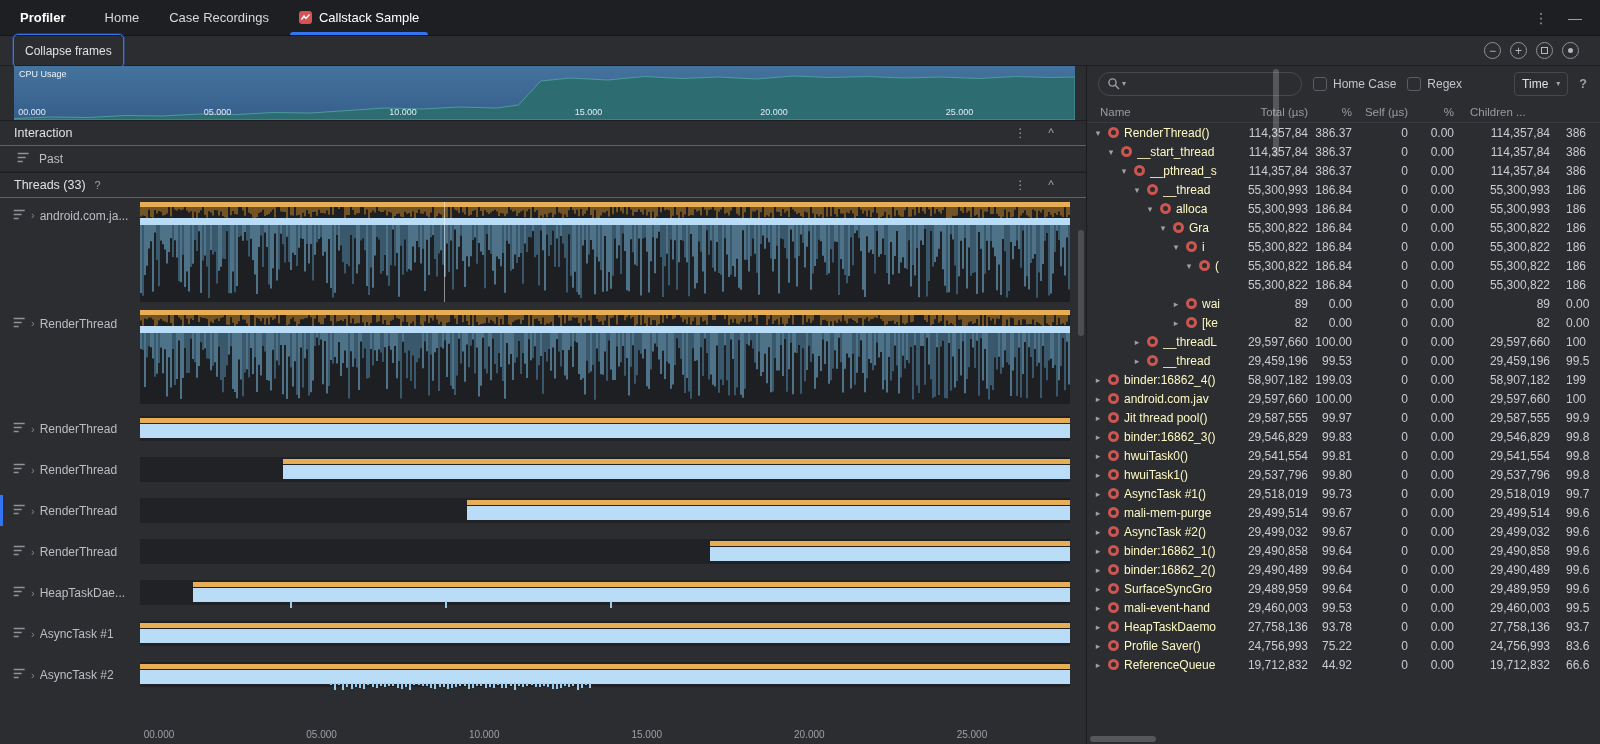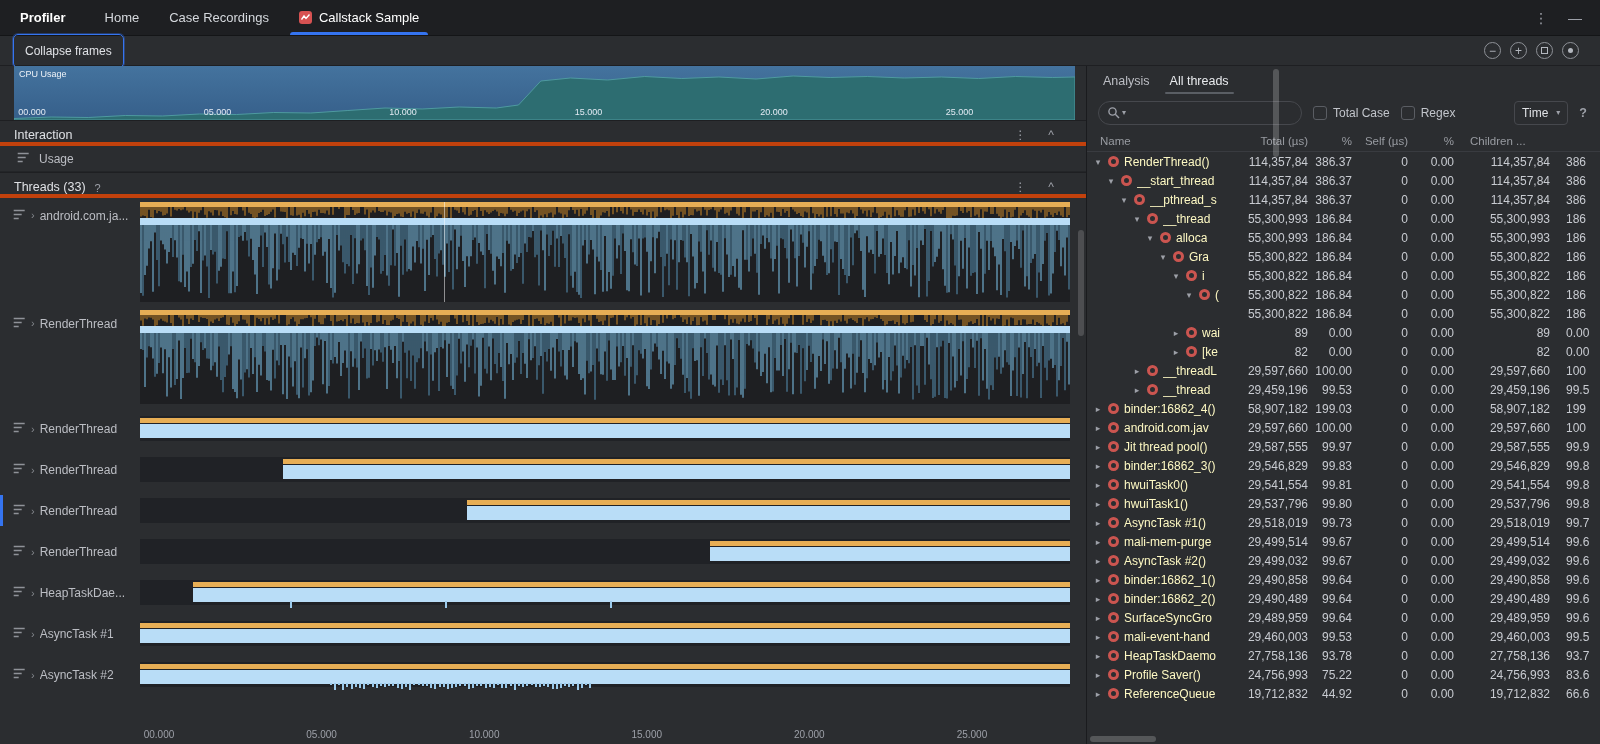--- a/index.html
+++ b/index.html
@@ -32,22 +32,22 @@
   .left-panel{width:1086px;flex:none;position:relative;display:flex;flex-direction:column;background:#2b2d30}
   .right-panel{flex:1;min-width:0;display:flex;flex-direction:column;border-left:1px solid #1a1b1e;background:#2b2d30;position:relative;overflow:hidden}
 
   
   .cpu-chart{height:54px;width:1061px;margin-left:14px;flex:none;position:relative;background:linear-gradient(180deg,#44739e,#365f8a);overflow:hidden}
   .cpu-chart svg{position:absolute;inset:0;width:100%;height:100%}
   .cpu-label{position:absolute;top:3px;left:5px;font-size:9px;color:#eef3f8;z-index:2}
   .cpu-time{position:absolute;bottom:3px;font-size:9px;color:#e3ebf4;z-index:2}
 
   
-  .section-header{height:26px;flex:none;display:flex;align-items:flex-end;padding:0 14px;font-size:12.5px;color:#dfe1e5;
-                  position:relative;border-top:1px solid #1e1f22;border-bottom:4px solid #c2410c;background:#2b2d30}
+  .section-header{height:26px;flex:none;display:flex;align-items:center;padding:0 14px;font-size:12.5px;color:#dfe1e5;
+                  position:relative;border-top:1px solid #1e1f22;border-bottom:1px solid #c2410c;background:#2b2d30}
   .hdr-icons{position:absolute;right:32px;display:flex;gap:22px;color:#9da0a8;font-size:12px;align-items:center}
   .help-badge{margin-left:9px;color:#9da0a8;font-size:11px}
   .inter-row{height:26px;flex:none;display:flex;align-items:center;gap:9px;padding-left:17px;font-size:12px;color:#bcbec4;border-bottom:1px solid #232528}
 
   
   .tracks{flex:1;min-height:0;display:flex;flex-direction:column;gap:8px;padding-top:4px;overflow:hidden;position:relative}
   .track-row{display:flex;flex:none;position:relative}
   .lbl{width:140px;flex:none;display:flex;align-items:center;gap:5px;padding-left:13px;font-size:12px;color:#bcbec4;overflow:hidden}
   .track-row.flame .lbl{align-items:flex-start;padding-top:7px}
   .lbl .chev{color:#84878d;font-size:11px;flex:none}
@@ -163,21 +163,21 @@
       <div class="hdr-icons">
         <span>⋮</span>
         <span>^</span>
       </div>
     </div>
     <div id="interaction-rows">
         <div class="inter-row">
           <span><svg width="13" height="11" viewBox="0 0 13 11" fill="none">
               <path d="M0.7 1.5h11M0.7 5.5h8M0.7 9.5h5" stroke="#8f9298" stroke-width="1.4"></path>
             </svg></span>
-          <span>Usage</span>
+          <span>Past</span>
         </div>
       </div>
 
     <div class="section-header">
       <span>Threads (33)</span>
       <span class="help-badge">?</span>
       <div class="hdr-icons">
         <span>⋮</span>
         <span>^</span>
       </div>
@@ -414,37 +414,33 @@
         <span style="left: 17.8825%;">05.000</span>
         <span style="left: 35.365%;">10.000</span>
         <span style="left: 52.8476%;">15.000</span>
         <span style="left: 70.3301%;">20.000</span>
         <span style="left: 87.8126%;">25.000</span>
       </div>
     <div class="lscroll"></div>
   </section>
 
   <section class="right-panel">
-    <div class="rp-tabs" id="rp-tabs">
-        <div class="rp-tab">Analysis</div>
-        <div class="rp-tab active">All threads</div>
-      </div>
 
     <div class="rp-filter">
       <div class="search-box">
         <svg width="13" height="13" viewBox="0 0 13 13">
           <circle cx="5.5" cy="5.5" r="3.6" fill="none" stroke="#9da0a8" stroke-width="1.4"></circle>
           <path d="M8.3 8.3L12 12" stroke="#9da0a8" stroke-width="1.4"></path>
         </svg>
         <span class="sb-chev">▾</span>
         <input placeholder="" style="">
       </div>
       <label class="cb">
         <span class="cbox"></span>
-        <span>Total Case</span>
+        <span>Home Case</span>
       </label>
       <label class="cb">
         <span class="cbox"></span>
         <span>Regex</span>
       </label>
       <div class="time-dd">
         <span>Time</span>
         <span class="dd-chev">▾</span>
       </div>
       <span class="help-q">?</span>

